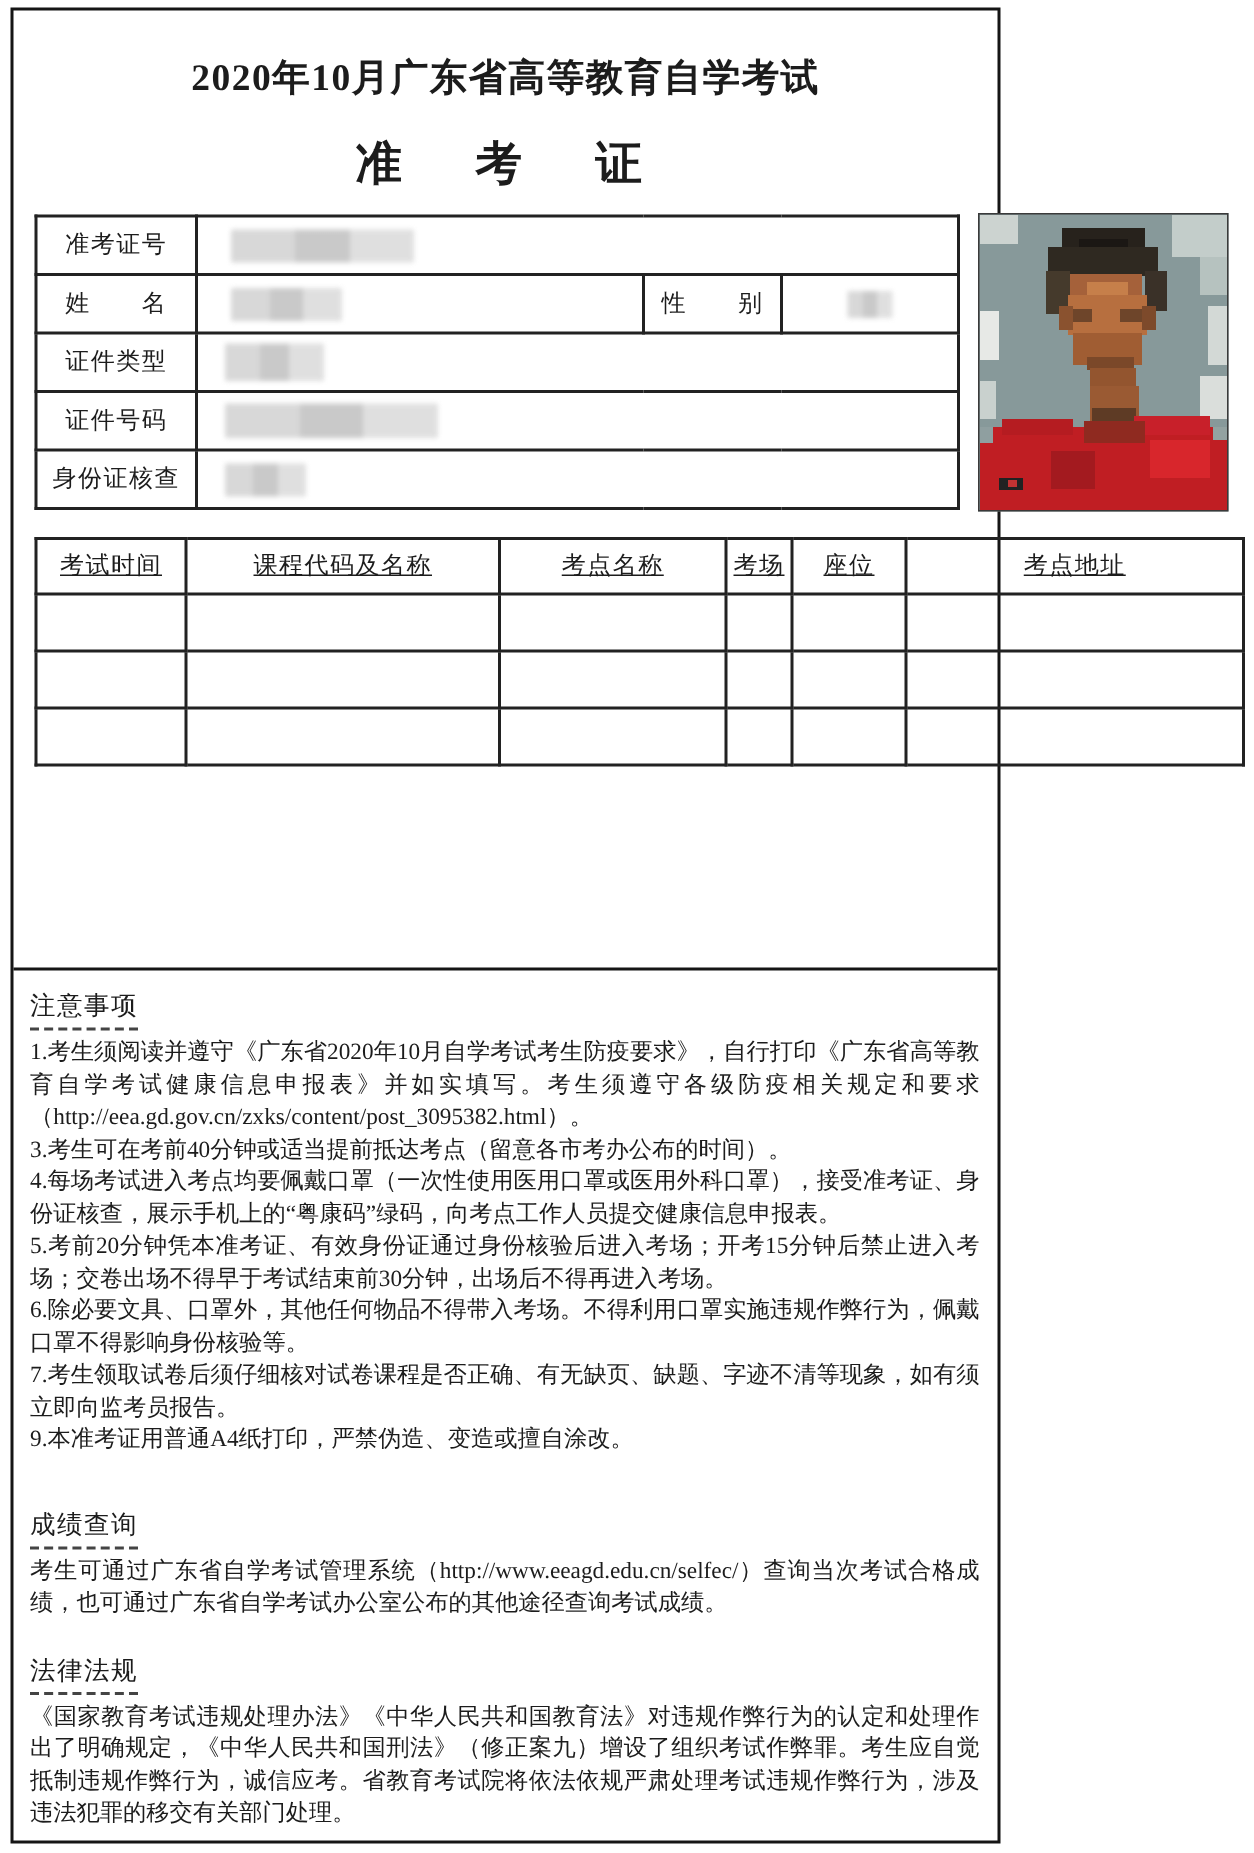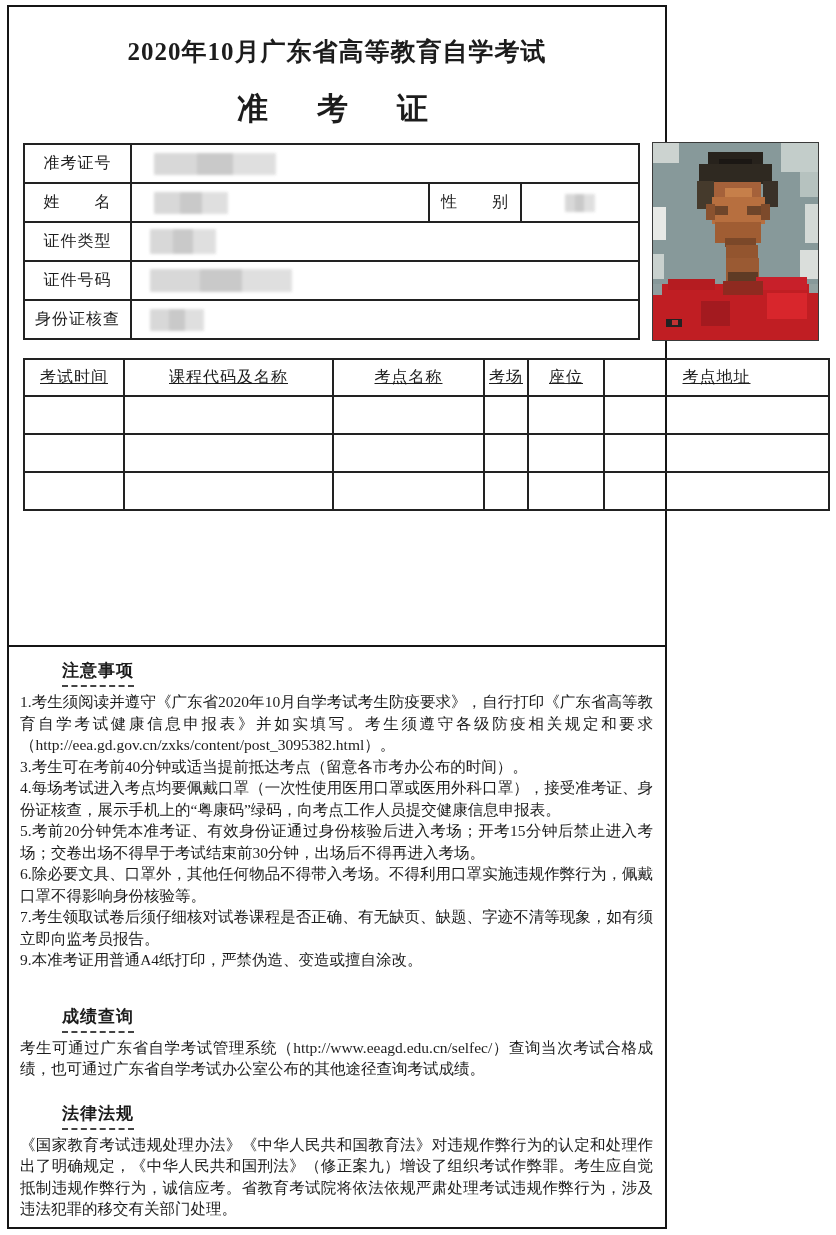--- a/index.html
+++ b/index.html
@@ -42,22 +42,22 @@
   .rd {
     display:inline-block; vertical-align:middle;
     background:linear-gradient(90deg,#cfcfcf 0 35%,#bcbcbc 35% 65%,#d8d8d8 65%);
     filter:blur(1.6px); border-radius:1px; opacity:.8;
   }
   .rd-stack { display:flex; flex-direction:column; gap:4px; align-items:flex-start; padding-left:10px; }
 
   
   .notes-section { position:absolute; left:0; top:642px; width:100%; padding:10px 12px 0 11px; }
   .sec-head {
-    display:inline-block; font-size:17px; font-weight:bold; letter-spacing:1px;
-    border-bottom:2px dashed #444; padding-bottom:3px; margin-bottom:4px;margin-left:42px;
+    display:inline-block; font-size:17px; font-weight:normal; letter-spacing:1px;
+    border-bottom:2px dashed #444; padding-bottom:3px; margin-bottom:4px;
   }
   .body-text { font-size:15.5px; line-height:21.5px; text-align:justify; }
   .body-text p { margin:0; }
   .gap30 { height:34px; } .gap20 { height:22px; }
 </style>
 </head>
 <body>
 
 <div class="sheet">
 

